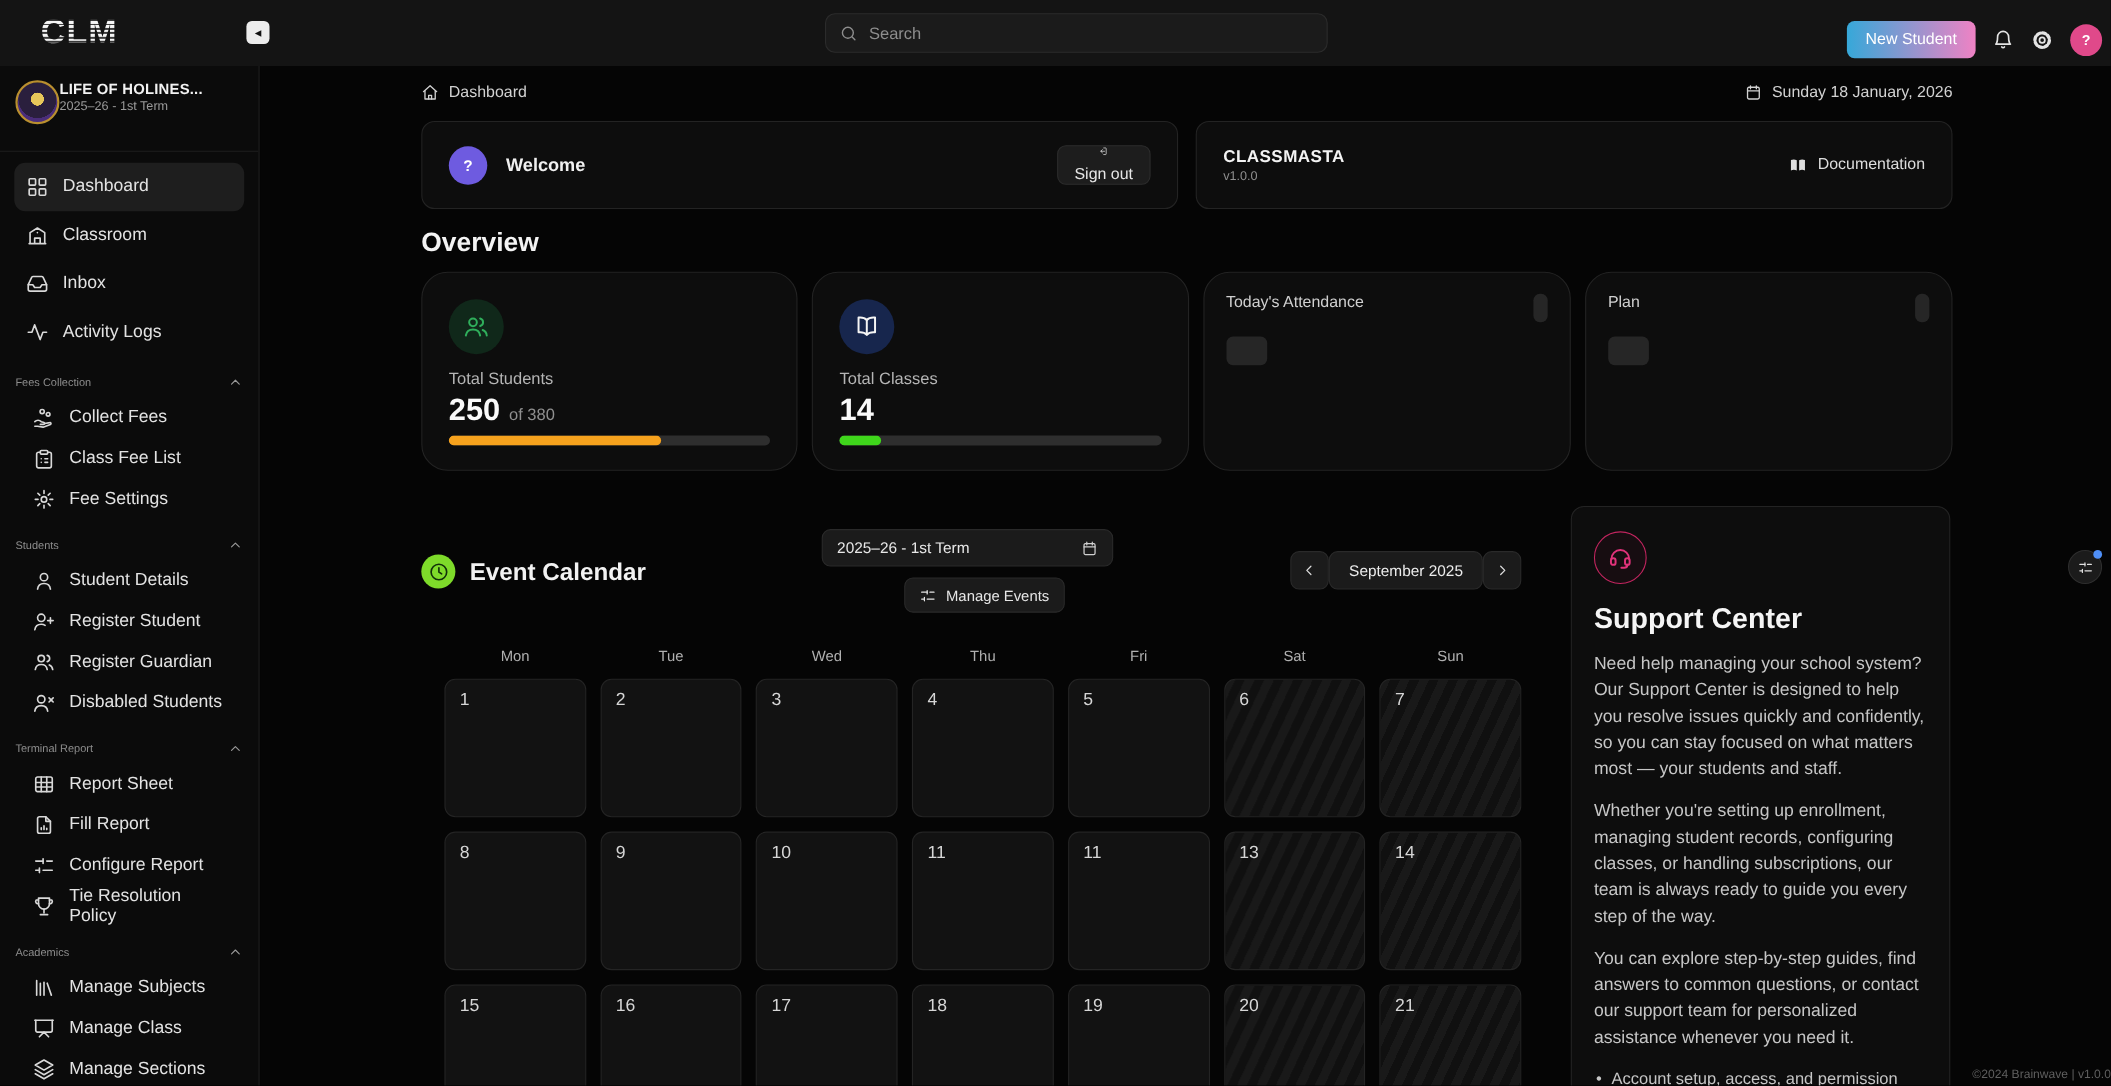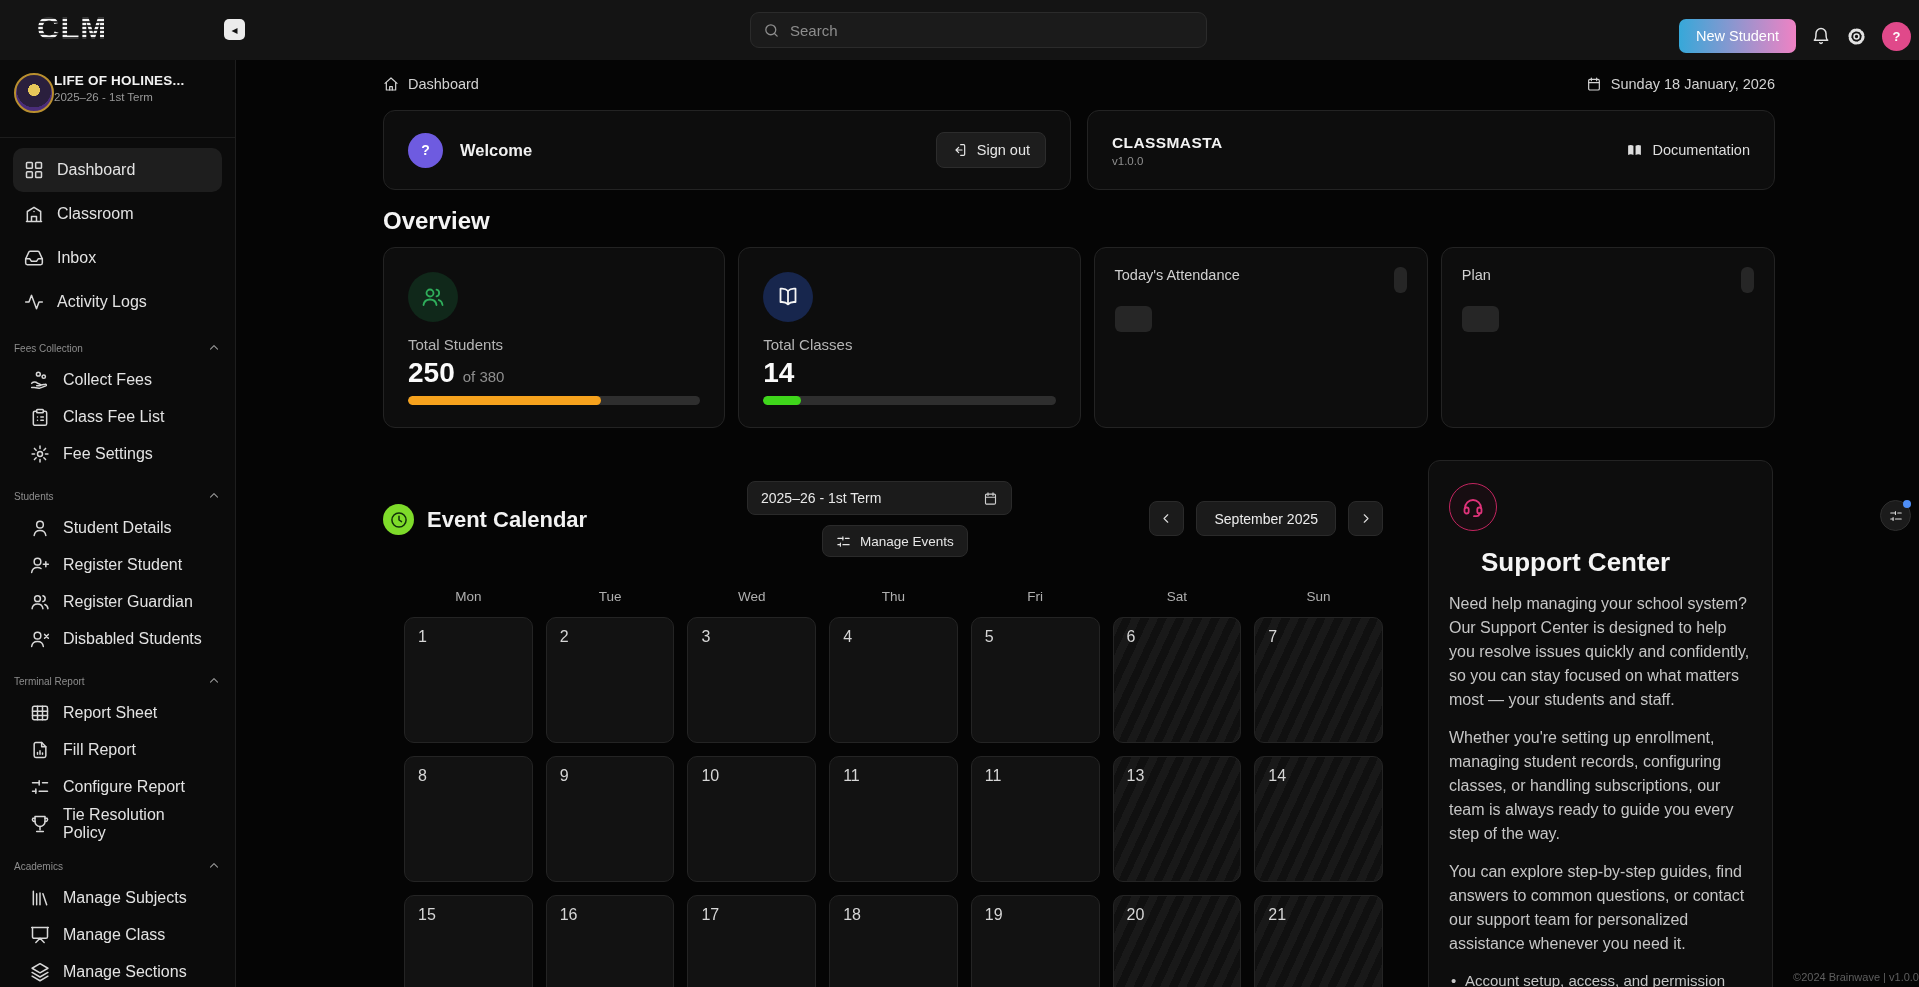--- a/index.html
+++ b/index.html
@@ -52,28 +52,28 @@
   .crumb { display:flex; align-items:center; gap:9px; color:#d2d2d2; font-size:14.5px; }
   .date { display:flex; align-items:center; gap:9px; color:#d2d2d2; font-size:14.5px; }
 
   .cards-row { margin-top:15px; display:flex; gap:16px; }
   .card { background:#0d0d0d; border:1px solid #232323; border-radius:12px; }
   .hcard { flex:1; height:80px; display:flex; align-items:center; padding:0 24px; }
   .welcome-badge { width:35px; height:35px; border-radius:50%; background:#6e5be0; color:#fff; font-size:14px; font-weight:700;
           display:flex; align-items:center; justify-content:center; }
   .welcome-title { margin-left:17px; font-size:16.5px; font-weight:600; color:#f0f0f0; }
   .btn-dark { margin-left:auto; height:36px; padding:0 15px; display:flex; align-items:center; gap:9px; background:#1d1d1d;
-          border:1px solid #2c2c2c; border-radius:8px; color:#e6e6e6; font-size:14.5px; cursor:pointer; }
+          border:1px solid #2c2c2c; border-radius:8px; color:#e6e6e6; font-size:14.5px; cursor:pointer;flex-direction:column; }
   .app-name { font-size:15.5px; font-weight:800; letter-spacing:.4px; color:#f3f3f3; }
   .app-ver { font-size:11.5px; color:#8f8f8f; margin-top:3px; }
   .doc-link { margin-left:auto; display:flex; align-items:center; gap:9px; color:#dedede; font-size:14.5px; cursor:pointer; }
 
   .overview-title { margin-top:17px; font-size:24px; font-weight:600; color:#f4f4f4; }
   .stats-row { margin-top:12px; display:flex; gap:13px; }
-  .stat-card { flex:1; height:181px; position:relative; padding:24px; }
+  .stat-card { flex:1; height:181px; position:relative; padding:24px;border-radius:24px; }
   .stat-ic { width:50px; height:50px; border-radius:50%; display:flex; align-items:center; justify-content:center; }
   .ic-green { background:#10281a; color:#2fae5b; }
   .ic-navy { background:#17264d; color:#f5f5f5; }
   .stat-label { margin-top:14px; font-size:15px; color:#b5b5b5; }
   .stat-val { margin-top:4px; display:flex; align-items:baseline; gap:8px; }
   .stat-num { font-size:28px; font-weight:700; color:#fafafa; }
   .stat-of { font-size:15px; color:#8f8f8f; }
   .pbar { position:absolute; left:24px; right:24px; bottom:22px; height:9px; border-radius:6px; background:#2e2e2e; overflow:hidden; }
   .pfill { height:100%; border-radius:6px; }
   .mini-card { padding:19px 20px; }
@@ -87,37 +87,37 @@
   .bottom-row { margin-top:32px; display:flex; gap:45px; align-items:flex-start; }
   .cal-col { position:relative; width:1000px; height:560px; }
   .cal-title { position:absolute; left:0; top:44px; display:flex; align-items:center; gap:13px; }
   .cal-clock { width:31px; height:31px; border-radius:50%; background:#7edb2a; color:#11300a; display:flex; align-items:center; justify-content:center; }
   .cal-title-text { font-size:22px; font-weight:600; color:#f2f2f2; }
   .term-dd { position:absolute; left:364px; top:21px; width:265px; height:34px; background:#1b1b1b; border:1px solid #2a2a2a;
           border-radius:8px; display:flex; align-items:center; padding:0 13px; font-size:14px; color:#e8e8e8; cursor:pointer; }
   .term-dd svg { margin-left:auto; color:#cfcfcf; }
   .manage-btn { position:absolute; left:439px; top:65px; height:32px; padding:0 13px; display:flex; align-items:center; gap:9px;
           background:#1b1b1b; border:1px solid #2a2a2a; border-radius:8px; font-size:13.5px; color:#e6e6e6; cursor:pointer; }
-  .cal-nav { position:absolute; right:0; top:41px; display:flex; gap:12px; }
+  .cal-nav { position:absolute; right:0; top:41px; display:flex; gap:0; }
   .cal-nav .sq { width:35px; height:35px; background:#1b1b1b; border:1px solid #2a2a2a; border-radius:8px; color:#dcdcdc;
           display:flex; align-items:center; justify-content:center; cursor:pointer; }
   .cal-month { height:35px; padding:0 17px; background:#1b1b1b; border:1px solid #2a2a2a; border-radius:8px; color:#ececec;
           font-size:14px; display:flex; align-items:center; cursor:pointer; }
   .weekhead { position:absolute; left:21px; right:0; top:129px; display:grid; grid-template-columns:repeat(7,1fr); gap:13px; }
   .weekhead div { text-align:center; font-size:13.5px; color:#b0b0b0; }
   .cal-grid { position:absolute; left:21px; right:0; top:157px; display:grid; grid-template-columns:repeat(7,1fr);
           grid-auto-rows:126px; gap:13px; }
   .cal-cell { background:#121212; border:1px solid #242424; border-radius:10px; padding:10px 13px; cursor:pointer; }
   .cal-cell.weekend { background:repeating-linear-gradient(115deg,#191919 0 8px,#101010 8px 16px); }
   .dnum { font-size:16px; color:#d6d6d6; }
 
   .support { width:345px; height:700px; padding:22px 20px; }
   .support-ic { width:48px; height:48px; border-radius:50%; border:1.5px solid #c2255f; color:#e0337a;
           background:rgba(216,27,96,.05); display:flex; align-items:center; justify-content:center; }
-  .support-title { margin-top:16px; font-size:26px; font-weight:600; color:#f5f5f5;margin-left:32px; }
+  .support-title { margin-top:16px; font-size:26px; font-weight:600; color:#f5f5f5; }
   .support p { margin-top:14px; font-size:16px; line-height:1.5; color:#c6c6c6; }
   .support ul { margin-top:14px; list-style:none; }
   .support li { font-size:15px; line-height:1.45; color:#c6c6c6; margin-top:8px; padding-left:16px; position:relative; }
   .support li::before { content:"•"; position:absolute; left:2px; color:#c6c6c6; }
 
   .float-btn { position:absolute; right:8px; top:500px; width:31px; height:31px; border-radius:50%; background:#1b1b1b;
           border:1px solid #2e2e2e; color:#e0e0e0; display:flex; align-items:center; justify-content:center; cursor:pointer; }
   .float-dot { position:absolute; right:-1px; top:-1px; width:8px; height:8px; border-radius:50%; background:#4f8ff7; }
   .copyright { position:absolute; right:0; top:971px; font-size:11px; color:#5f5f5f; }
 </style>

